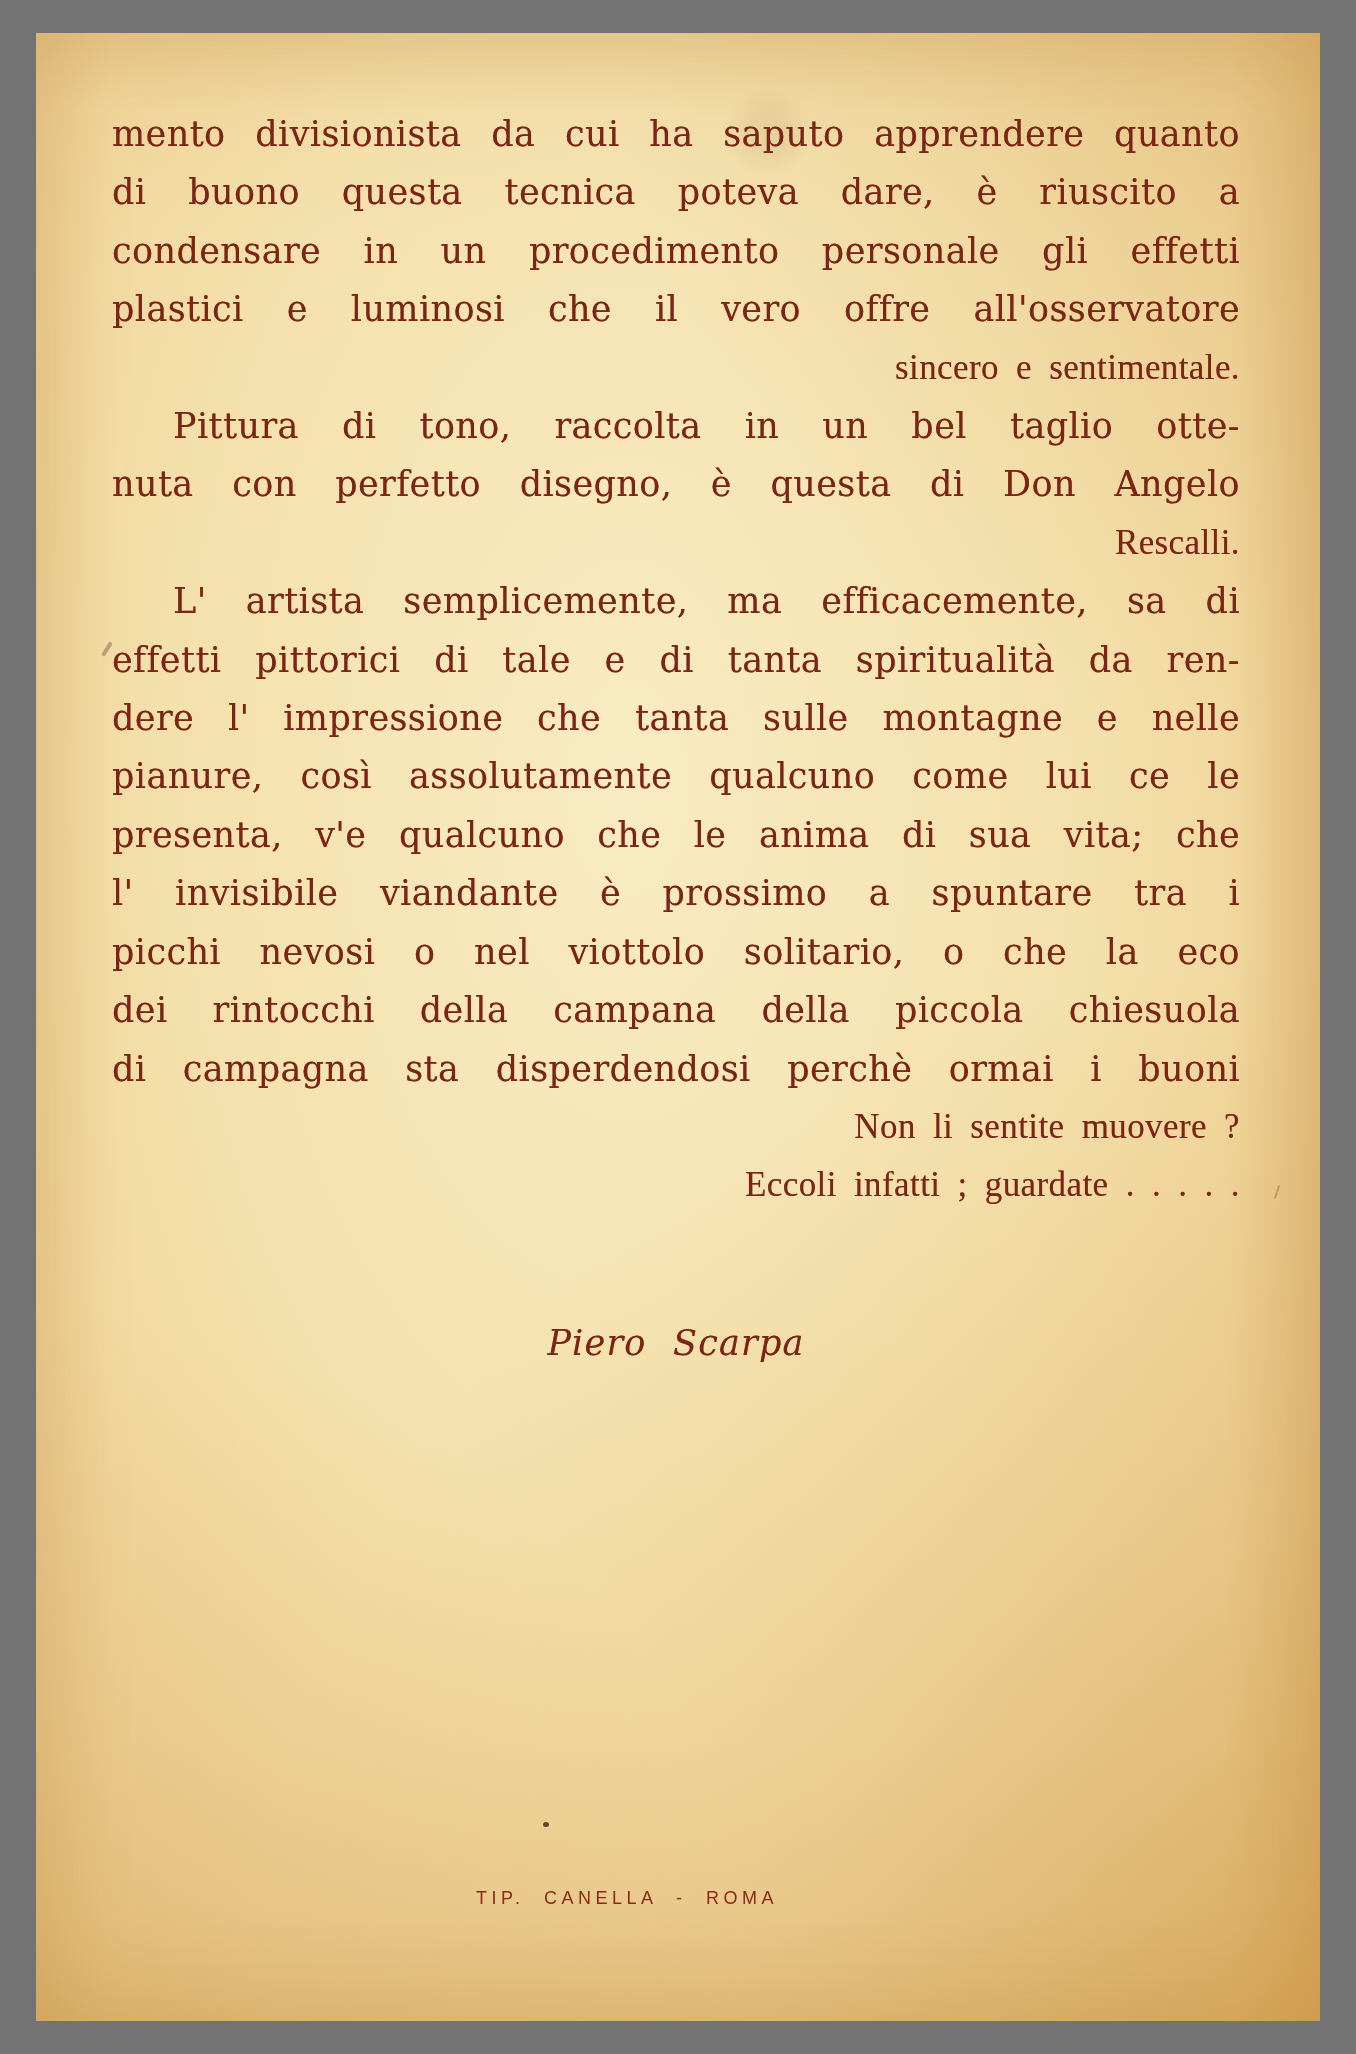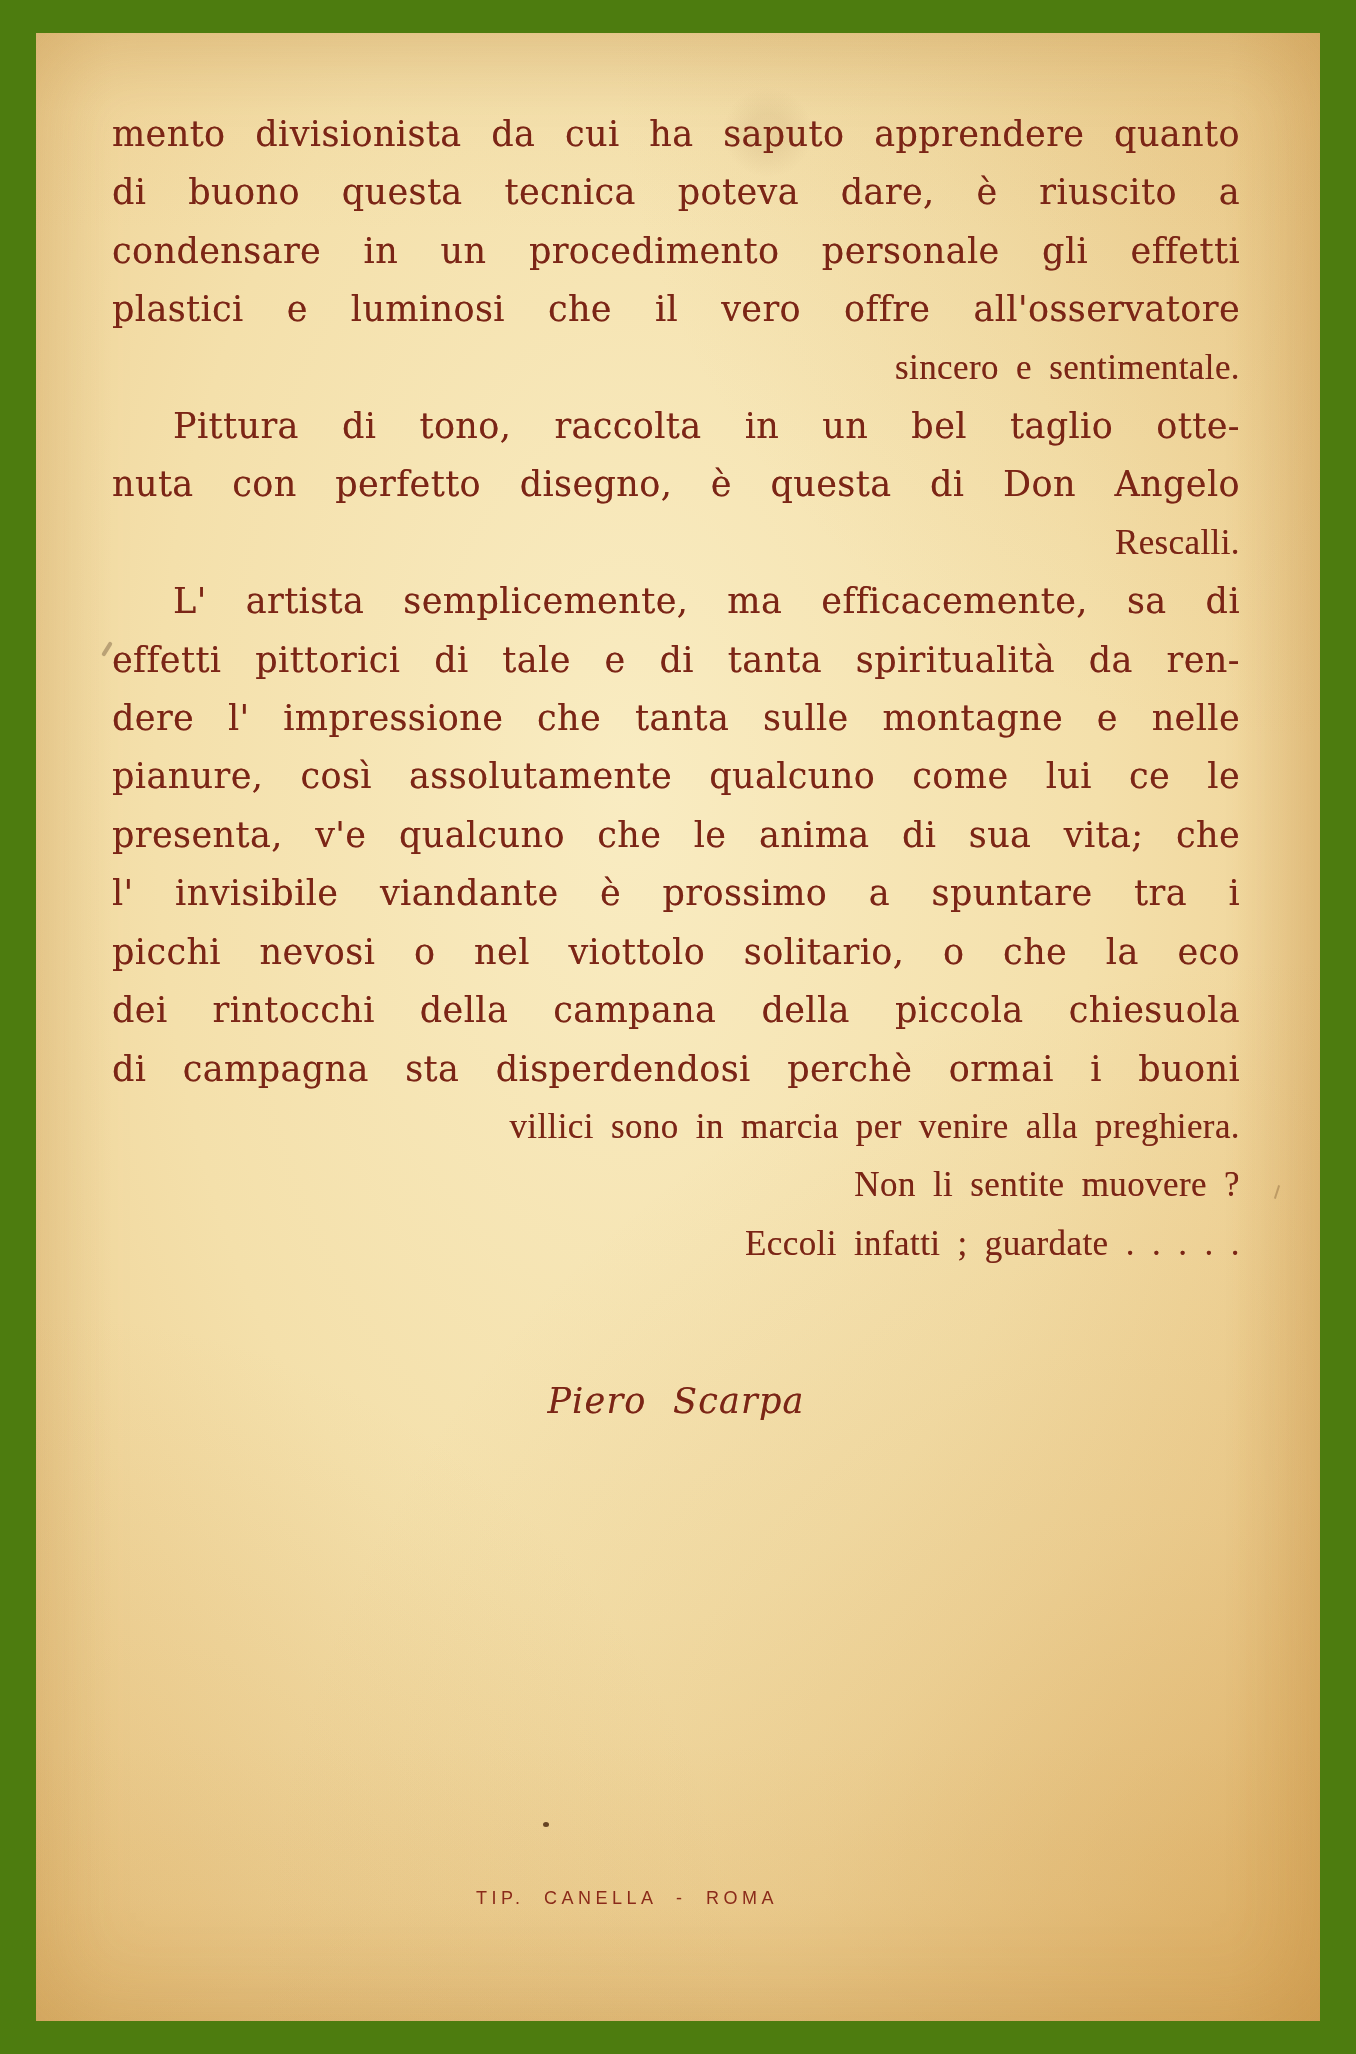--- a/index.html
+++ b/index.html
@@ -8,21 +8,21 @@
     background: #ffffff;
     width: 1356px;
     height: 2054px;
     overflow: hidden;
     font-family: "DejaVu Serif", serif;
   }
   .scan {
     position: relative;
     width: 1356px;
     height: 2054px;
-    background: #4d7c0f;
+    background: #737373;
   }
   .page {
     position: absolute;
     left: 36px;
     top: 33px;
     width: 1284px;
     height: 1988px;
     background:
       radial-gradient(circle at 57% 5%, rgba(150,110,60,0.10) 0px, rgba(150,110,60,0.10) 18px, transparent 45px),
       radial-gradient(circle at 100% 100%, rgba(205,150,70,0.50) 0%, rgba(205,150,70,0.18) 22%, transparent 45%),
@@ -117,21 +117,20 @@
       <div class="ln l">Rescalli.</div>
       <div class="ln j i">L' artista semplicemente, ma efficacemente, sa di</div>
       <div class="ln j">effetti pittorici di tale e di tanta spiritualità da ren-</div>
       <div class="ln j">dere l' impressione che tanta sulle montagne e nelle</div>
       <div class="ln j">pianure, così assolutamente qualcuno come lui ce le</div>
       <div class="ln j">presenta, v'e qualcuno che le anima di sua vita; che</div>
       <div class="ln j">l' invisibile viandante è prossimo a spuntare tra i</div>
       <div class="ln j">picchi nevosi o nel viottolo solitario, o che la eco</div>
       <div class="ln j">dei rintocchi della campana della piccola chiesuola</div>
       <div class="ln j">di campagna sta disperdendosi perchè ormai i buoni</div>
-      <div class="ln l">villici sono in marcia per venire alla preghiera.</div>
       <div class="ln l i">Non li sentite muovere ?</div>
       <div class="ln l i">Eccoli infatti ; guardate . . . . .</div>
       <div class="ln sig">Piero Scarpa</div>
     </div>
 
     <div class="imprint">TIP. CANELLA - ROMA</div>
 
     <div class="speck-dot"></div>
     <div class="pen-tick"></div>
     <div class="edge-scratch"></div>

